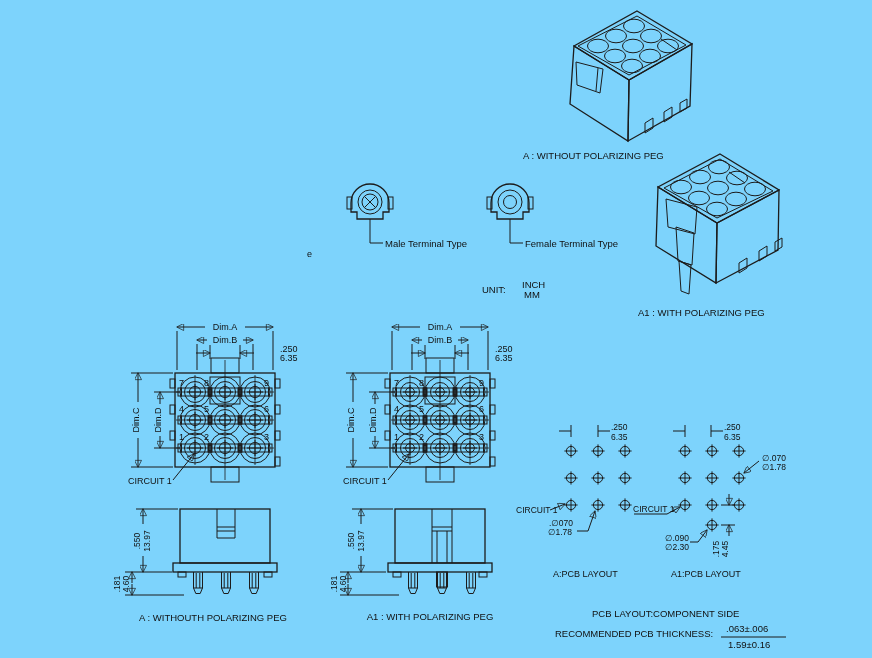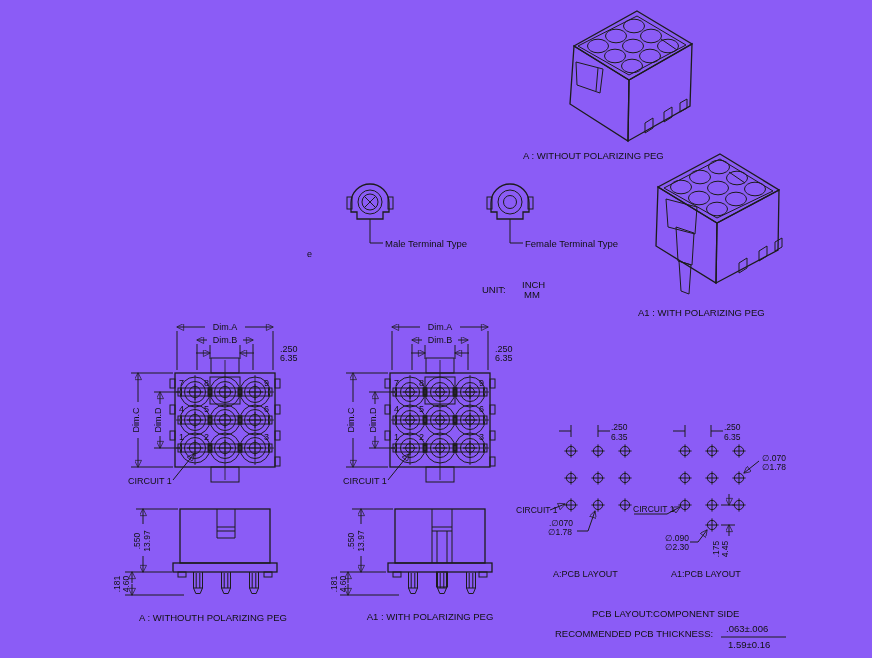--- a/index.html
+++ b/index.html
@@ -1,16 +1,16 @@
 <!DOCTYPE html>
 <html><head>
 <meta charset="utf-8">
 <style>
   html,body{margin:0;padding:0;background:#fff;}
-  .canvas{position:relative;width:872px;height:658px;background:#8b5cf6;overflow:hidden;
+  .canvas{position:relative;width:872px;height:658px;background:#7dd3fc;overflow:hidden;
           font-family:"Liberation Sans", sans-serif;text-align:center;}
   svg{position:absolute;left:0;top:0;}
   svg line, svg path, svg rect, svg circle, svg ellipse, svg polygon{
     stroke:#1c1c1c; fill:none; stroke-width:1;
   }
   svg text{ fill:#111; stroke:none; font-family:"Liberation Sans", sans-serif; font-size:9px; }
   .lbl{ font-size:9.5px; }
   .sm{ font-size:8.5px; }
   .body{ stroke-width:1.3; }
   .thin{ stroke-width:0.8; }

